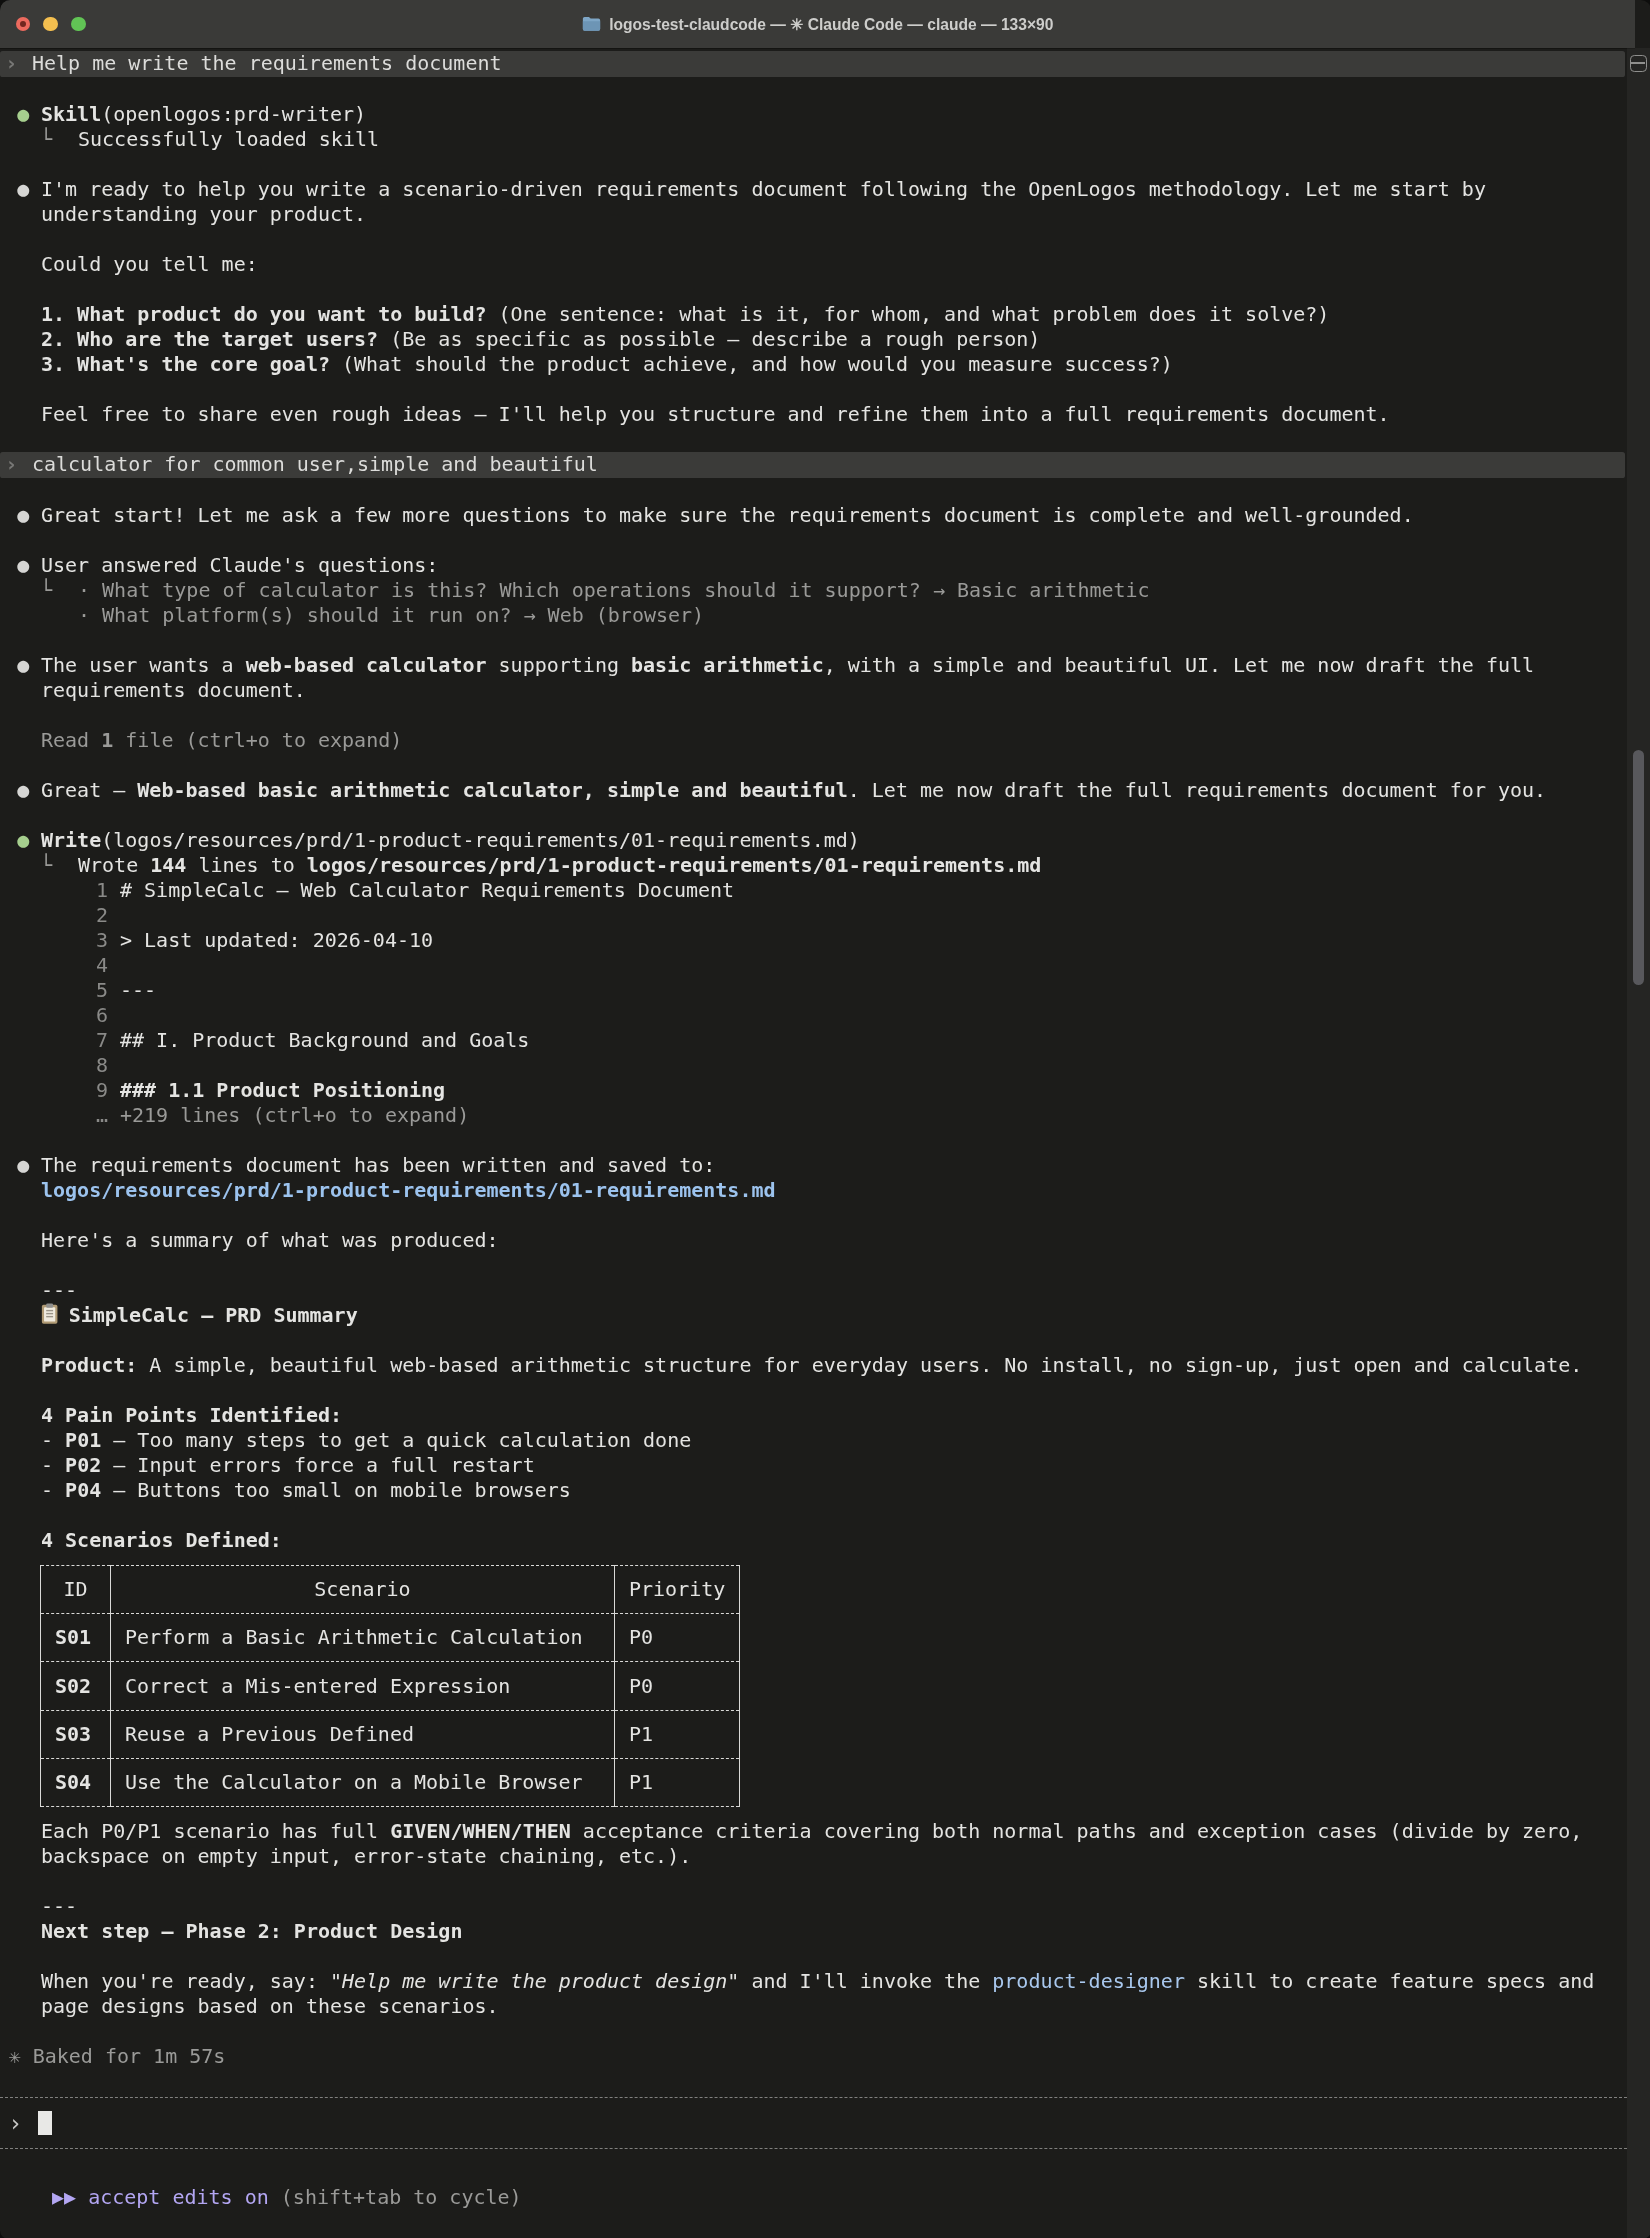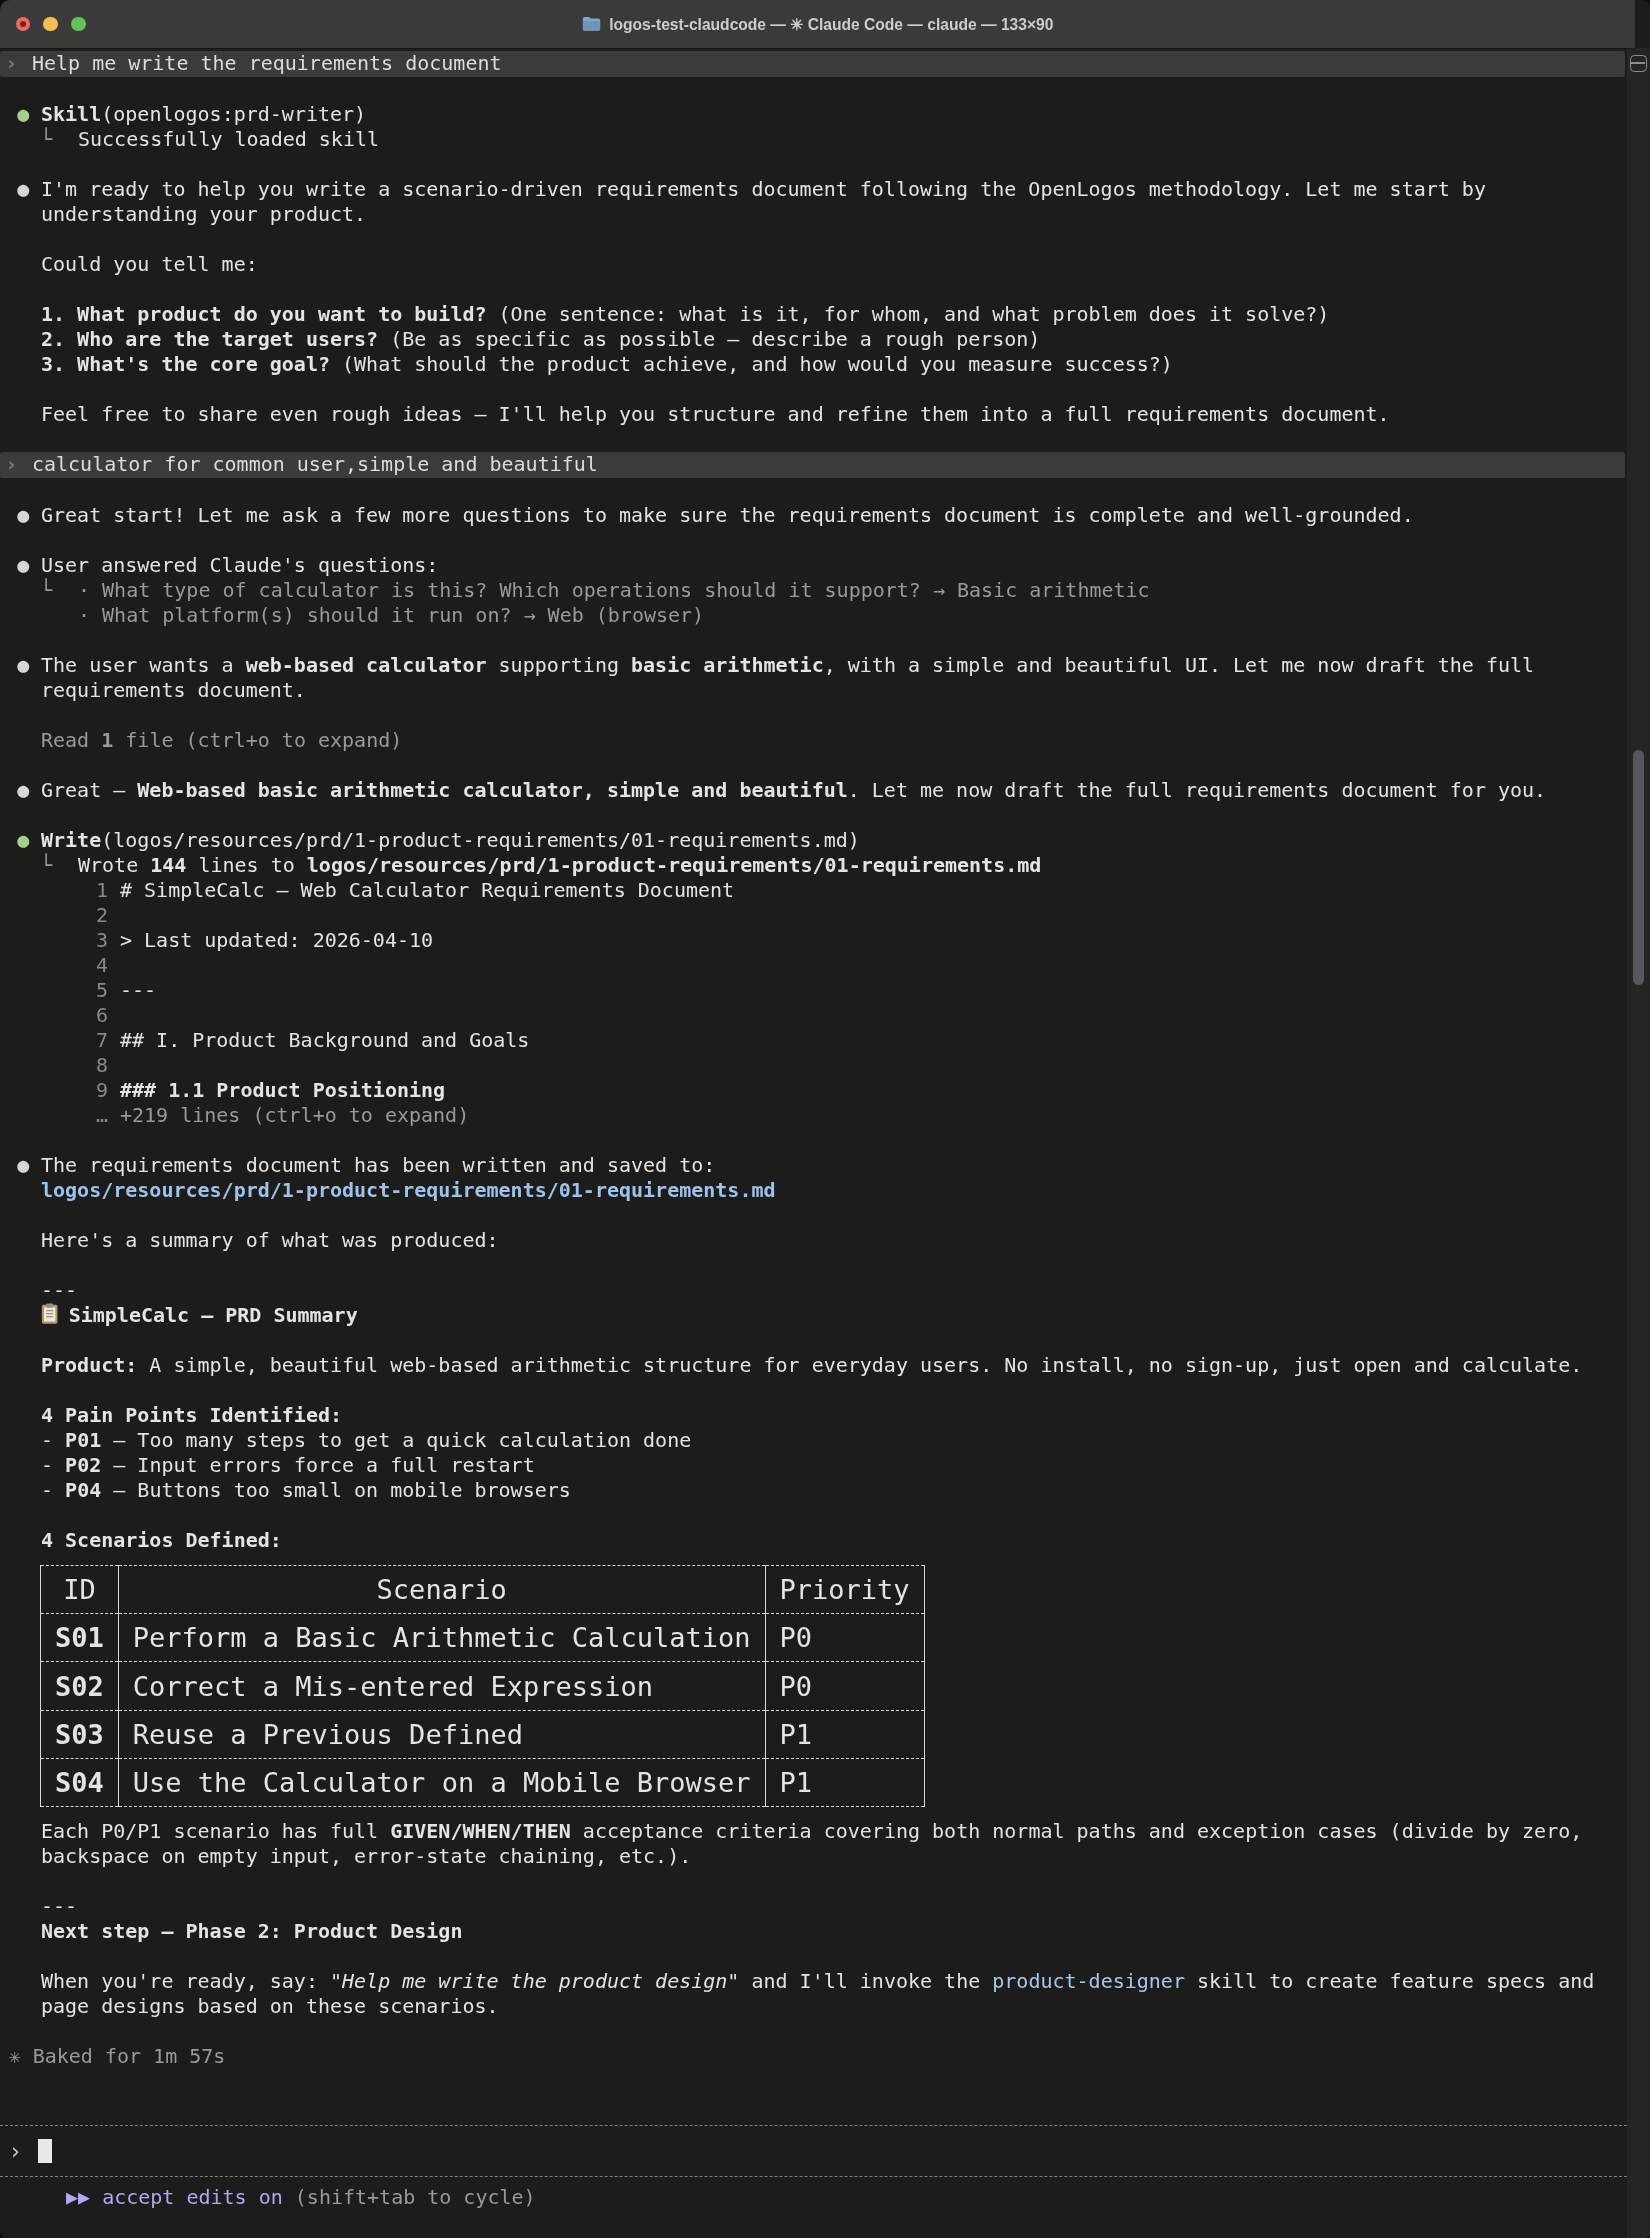--- a/index.html
+++ b/index.html
@@ -37,35 +37,35 @@
   .dim{color:#9a9a98;}
   .blue{color:#9cc3ee;font-weight:bold;}
   .code-blue{color:#a9c8ee;}
   .it{font-style:italic;}
   .userbar{height:26px;display:flex;align-items:center;background:#3b3b39;margin-right:1.7px;
     border-radius:2.6px;color:#dcdcda;white-space:pre;}
   .userbar .chev{color:#79797 7;color:#787876;margin:0 14.7px 0 5.2px;font-weight:bold;}
   .lineno{display:inline-block;width:67px;text-align:right;margin-right:12px;color:#8a8a88;}
   
   .scen-table{border-collapse:collapse;margin:12px 0 12px 40px;color:#e4e4e2;
-    font-size:27px;line-height:25px;}
+    font-size:20px;line-height:25px;}
   .scen-table th,.scen-table td{border-left:0.9px solid #d9d9d7;border-right:0.9px solid #d9d9d7;
     border-top:0.9px dashed #d9d9d7;border-bottom:0.9px dashed #d9d9d7;padding:11.2px 14px;white-space:pre;}
   .scen-table th{text-align:center;font-weight:normal;}
   .col-id{width:41px;}
   .col-scen{width:475px;}
   .col-pri{width:95px;}
   .cell-id{font-weight:bold;}
   
   .bottombar{position:absolute;left:0;right:24px;bottom:21px;}
   .sep{border-top:0.9px dashed #80807e;height:0;}
   .promptline{height:50px;display:flex;align-items:center;padding-left:8.6px;}
   .promptline .pchev{color:#c8c8c6;font-size:22.5px;margin-right:15.6px;}
   .cursor{width:14.7px;height:24px;background:#e8e8e6;}
-  .statusline{height:41px;line-height:41px;padding-left:66px;white-space:pre;}
+  .statusline{height:41px;line-height:41px;padding-left:52px;white-space:pre;margin-top:28px;}
   .purple{color:#b3a6f2;}
   .baked{padding-left:8.6px;}
   svg{display:block;}
 </style>
 </head>
 <body>
 
 <div class="window">
 
   <div class="titlebar">

